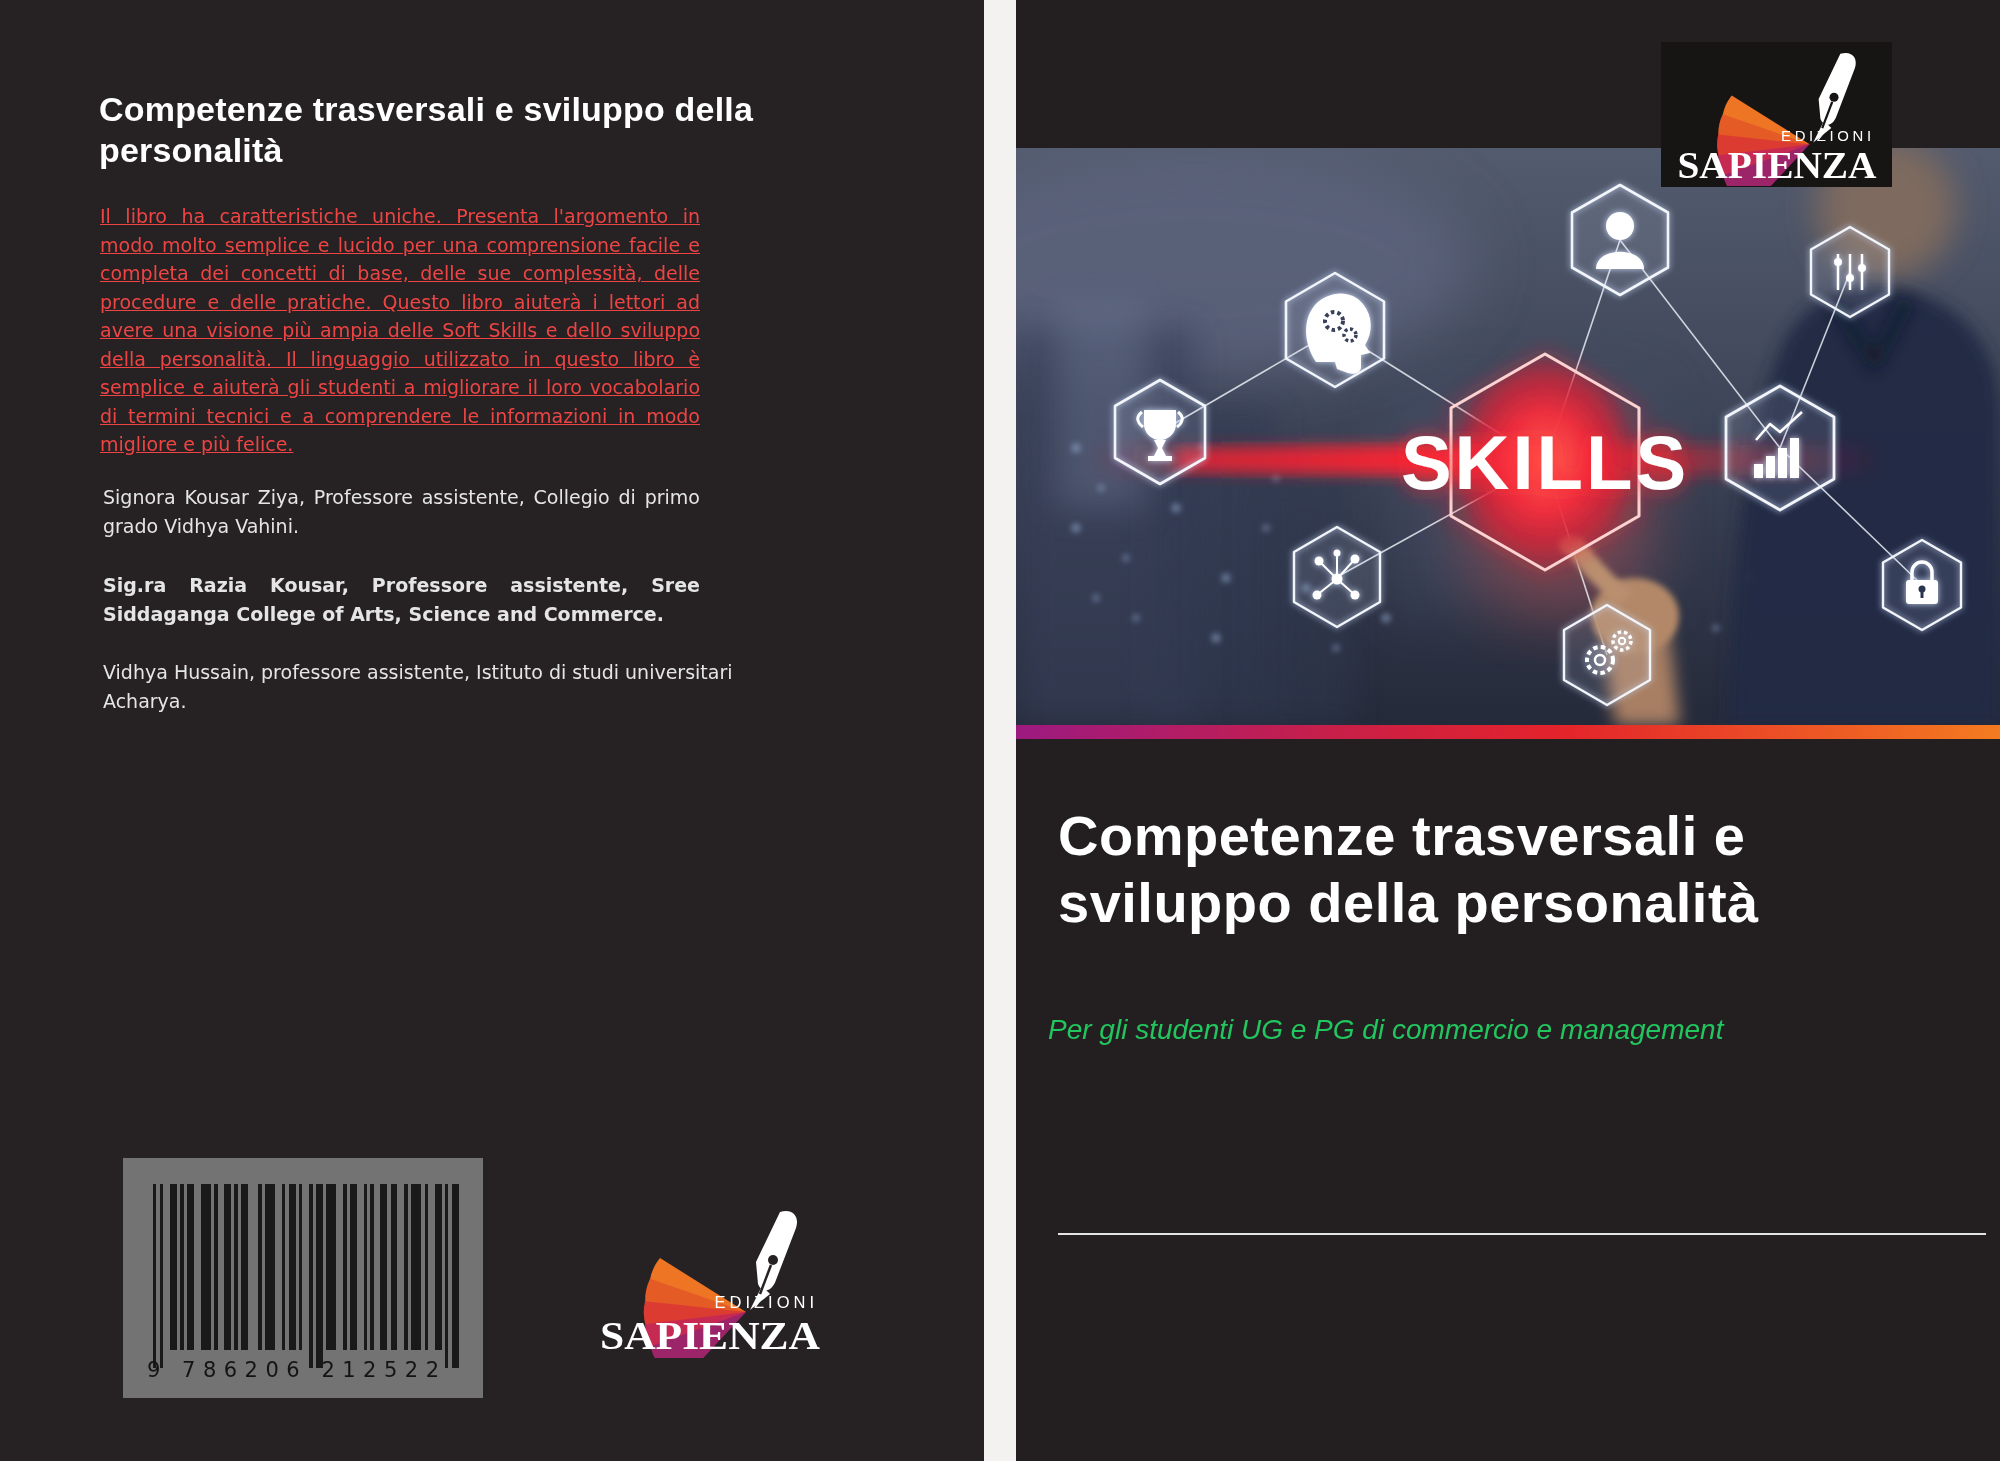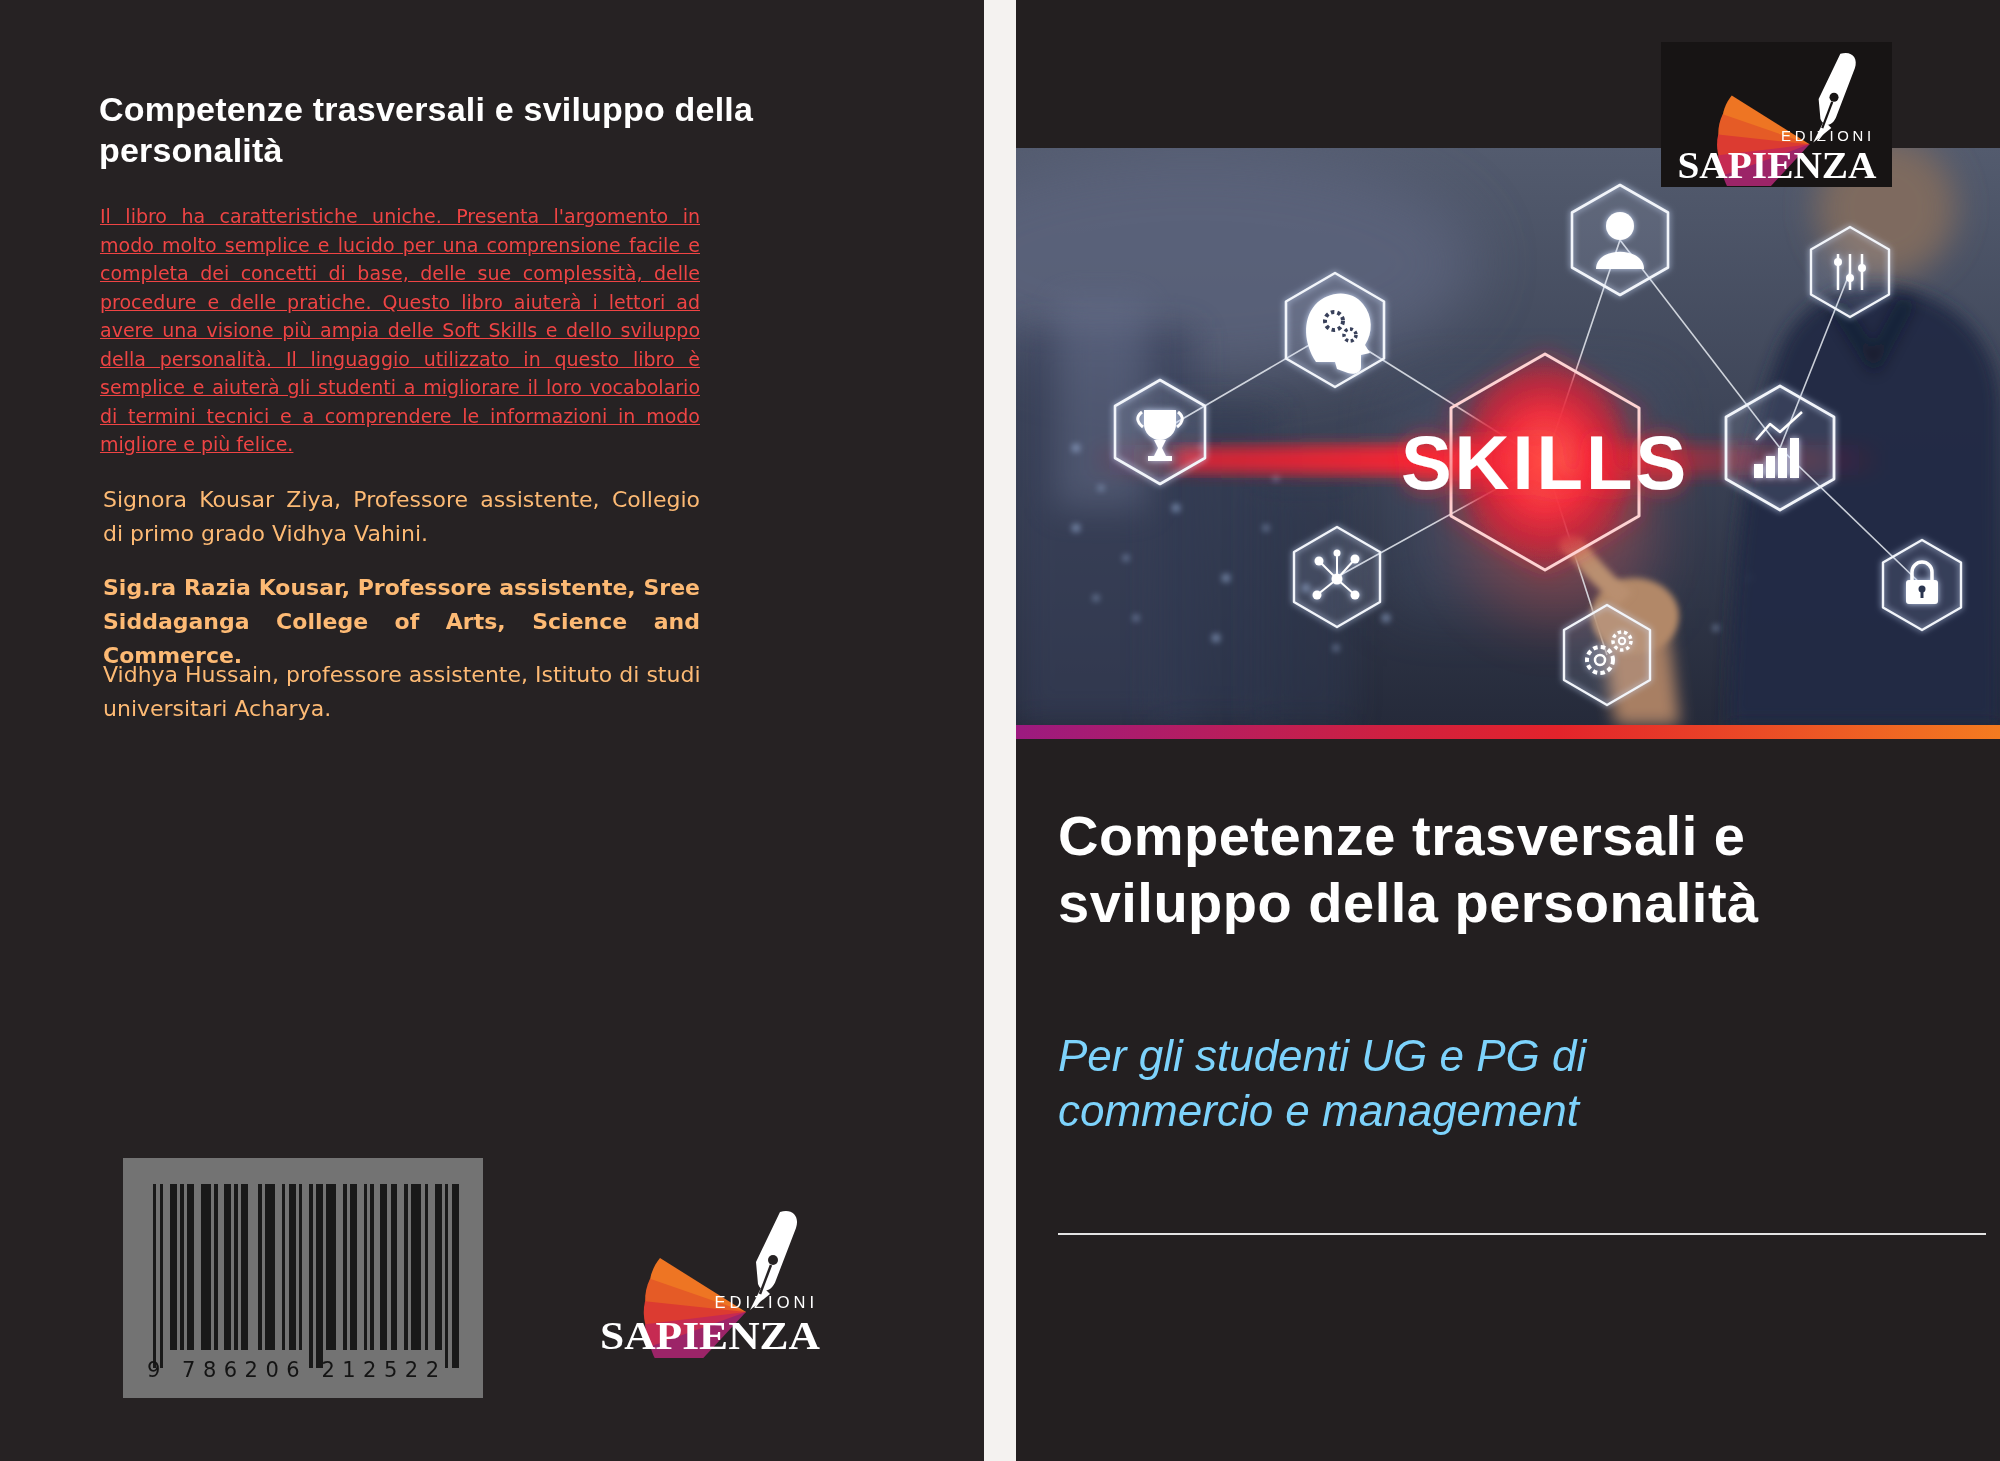--- a/index.html
+++ b/index.html
@@ -5,22 +5,22 @@
   html,body{margin:0;padding:0;background:#ffffff;}
   .book{position:relative;width:2000px;height:1461px;background:#f4f2f0;overflow:hidden;
         font-family:"Liberation Sans",sans-serif;}
   
   .back-cover{position:absolute;left:0;top:0;width:984px;height:1461px;background:#262223;}
   .back-title{position:absolute;left:99px;top:66px;width:660px;color:#ffffff;
               font-weight:bold;font-size:34px;line-height:1.22;letter-spacing:.2px;}
   .back-desc{position:absolute;left:100px;top:183px;width:600px;color:#ef4444;
              font-family:"DejaVu Sans",sans-serif;font-size:19px;line-height:1.5;
              text-align:justify;text-decoration:underline;}
-  .bio{position:absolute;left:103px;width:597px;color:#fdba74;
-       font-family:"DejaVu Sans",sans-serif;font-size:22px;line-height:1.55;text-align:justify;margin-top:36px;}
+  .bio{position:absolute;left:103px;width:597px;color:#e5e5e5;
+       font-family:"DejaVu Sans",sans-serif;font-size:19px;line-height:1.55;text-align:justify;margin-top:36px;}
   .bio-1{top:447px;}
   .bio-2{top:535px;font-weight:bold;}
   .bio-3{top:622px;text-align:left;width:640px;}
   
   .barcode-box{position:absolute;left:123px;top:1158px;width:360px;height:240px;background:#737373;}
   .barcode-bars{position:absolute;left:30px;top:26px;right:22px;display:flex;align-items:flex-start;}
   .bar{height:166px;background:#191919;flex:none;}
   .bar.guard{height:184px;}
   .barcode-digits{position:absolute;left:24px;bottom:16px;width:320px;color:#141414;
       font-family:"DejaVu Sans","Liberation Sans",sans-serif;font-size:21px;letter-spacing:7.5px;white-space:nowrap;}
@@ -30,22 +30,22 @@
   .back-logo{position:absolute;left:593px;top:1200px;width:234px;height:158px;}
   
   .front-cover{position:absolute;left:1016px;top:0;width:984px;height:1461px;background:#231f20;}
   .photo{position:absolute;left:0;top:148px;width:984px;height:577px;display:block;}
   .front-logo-box{position:absolute;left:645px;top:42px;width:231px;height:145px;
                   background:#171414;display:flex;align-items:center;justify-content:center;}
   .gradient-bar{position:absolute;left:0;top:725px;width:984px;height:14px;
      background:linear-gradient(90deg,#9c1a80 0%,#cf2040 38%,#e3232b 55%,#f47b20 100%);}
   .front-title{position:absolute;left:42px;top:764px;width:800px;color:#ffffff;
                font-weight:bold;font-size:56px;line-height:1.2;letter-spacing:.5px;}
-  .front-subtitle{position:absolute;left:42px;top:984px;width:720px;color:#7dd3fc;
-                  font-style:italic;font-size:44px;line-height:1.25;}
+  .front-subtitle{position:absolute;left:32px;top:984px;width:720px;color:#22c55e;
+                  font-style:italic;font-size:28px;line-height:1.25;}
   .front-rule{position:absolute;left:42px;top:1233px;width:928px;height:2px;background:#e3e3e3;}
   .authors{position:absolute;left:42px;top:1252px;color:#ffffff;font-weight:bold;
            font-size:38px;line-height:48px;}
 </style>
 </head>
 <body>
 
 <div class="book">
 
   <div class="back-cover">

